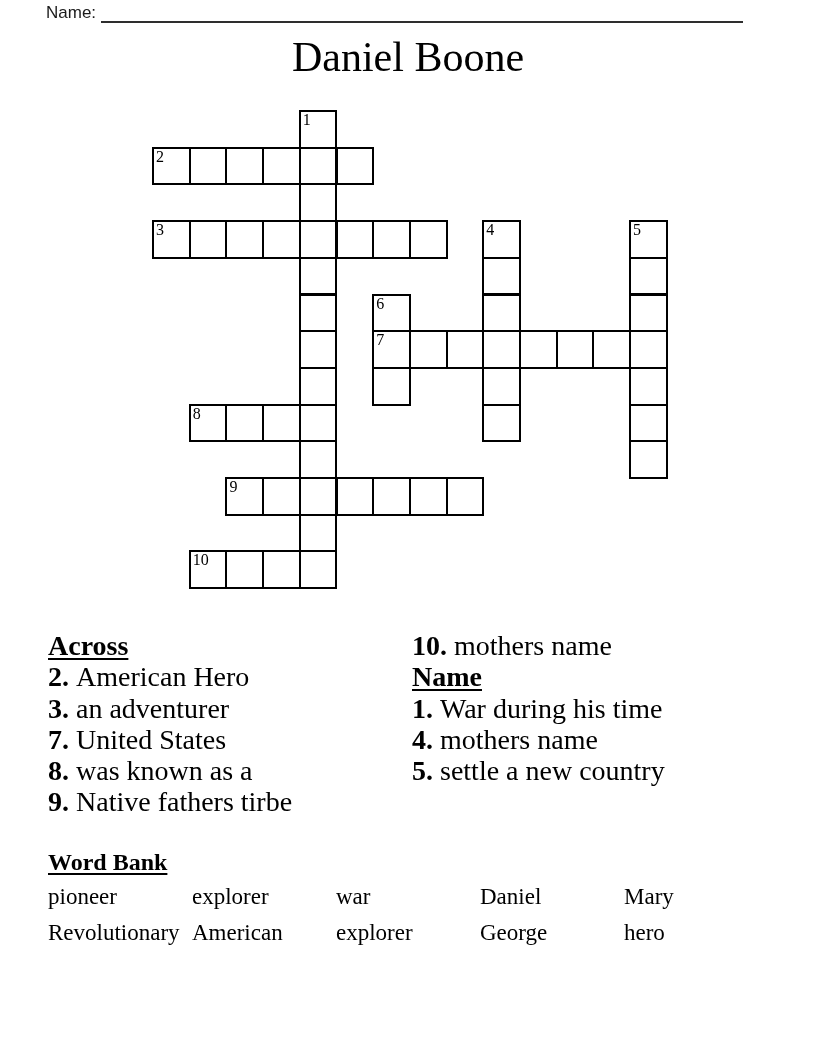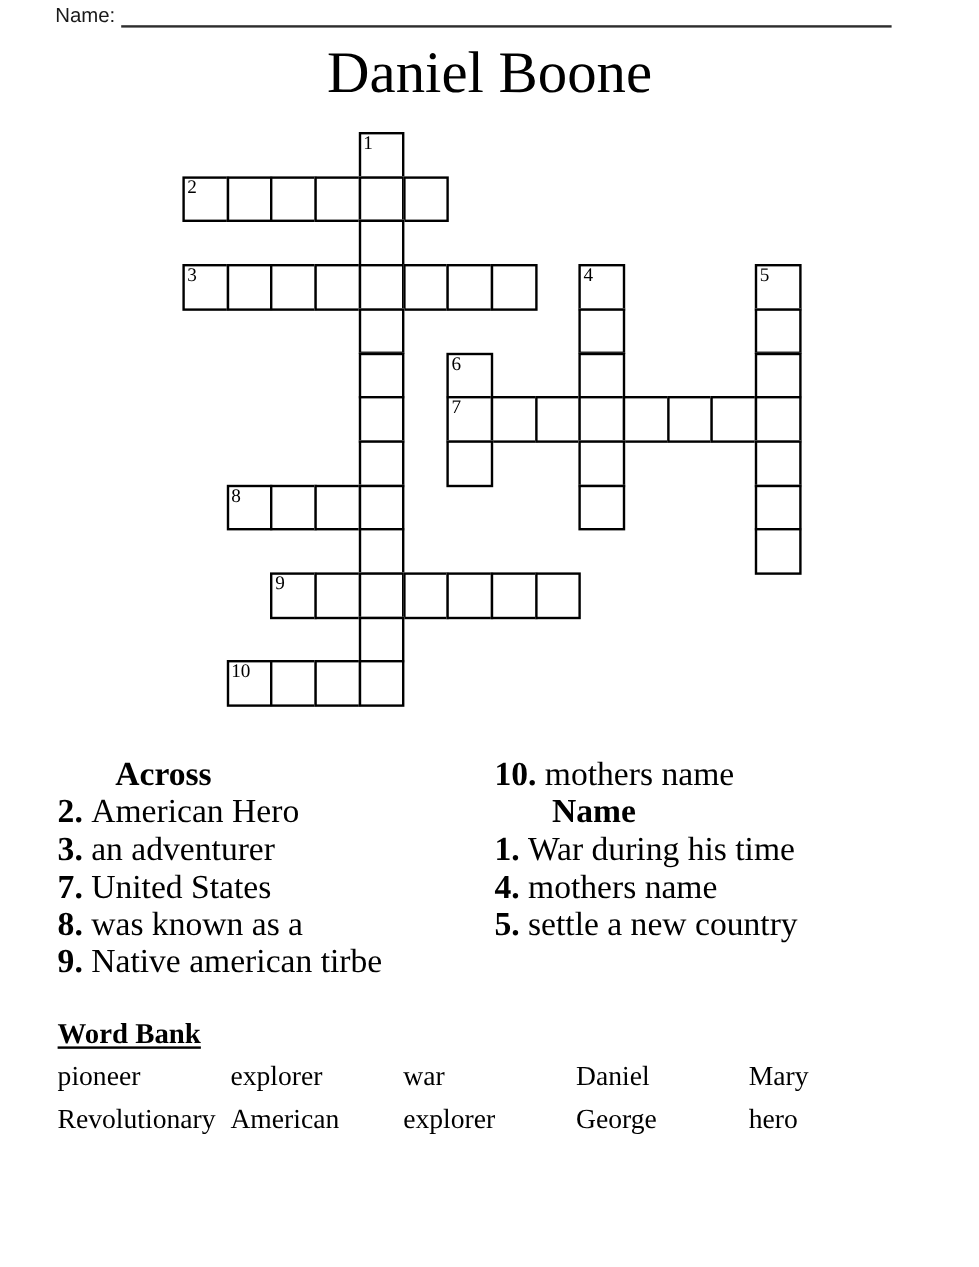--- a/index.html
+++ b/index.html
@@ -34,21 +34,21 @@
     border-bottom: 2px solid #2e2e2e;
   }
   
   .title {
     position: absolute;
     top: 36px;
     left: 0;
     width: 100%;
     margin: 0;
     text-align: center;
-    font-size: 49px;
+    font-size: 42px;
     font-weight: normal;
     line-height: 1;
   }
   
   .grid {
     position: absolute;
     left: 0; top: 0;
     width: 816px; height: 620px;
   }
   .cell {
@@ -72,23 +72,23 @@
     position: absolute;
     top: 630px;
     font-size: 28px;
     line-height: 31.3px;
     white-space: nowrap;
   }
   .clues-left  { left: 48px;  }
   .clues-right { left: 412px; }
   .clue-heading {
     font-weight: bold;
+    text-decoration: underline;
     text-decoration-thickness: 2px;
     text-underline-offset: 3px;
-    margin-left: 48px;
   }
   .clue-line b { font-weight: bold; margin-right: 7px; }
   
   .wordbank-heading {
     position: absolute;
     left: 48px;
     top: 849px;
     font-size: 24px;
     font-weight: bold;
     text-decoration: underline;
@@ -199,21 +199,21 @@
       <div class="cell" style="left: 298.8px; top: 550.4px;"></div>
     </div>
 
   <div class="clues-col clues-left">
     <div class="clue-heading">Across</div>
     <div id="across-items">
         <div class="clue-line"><b>2.</b><span>American Hero</span></div>
         <div class="clue-line"><b>3.</b><span>an adventurer</span></div>
         <div class="clue-line"><b>7.</b><span>United States</span></div>
         <div class="clue-line"><b>8.</b><span>was known as a</span></div>
-        <div class="clue-line"><b>9.</b><span>Native american tirbe</span></div>
+        <div class="clue-line"><b>9.</b><span>Native fathers tirbe</span></div>
       </div>
   </div>
 
   <div class="clues-col clues-right">
     <div class="clue-line"><b>10.</b><span>mothers name</span></div>
     <div class="clue-heading">Name</div>
     <div id="down-items">
         <div class="clue-line"><b>1.</b><span>War during his time</span></div>
         <div class="clue-line"><b>4.</b><span>mothers name</span></div>
         <div class="clue-line"><b>5.</b><span>settle a new country</span></div>

